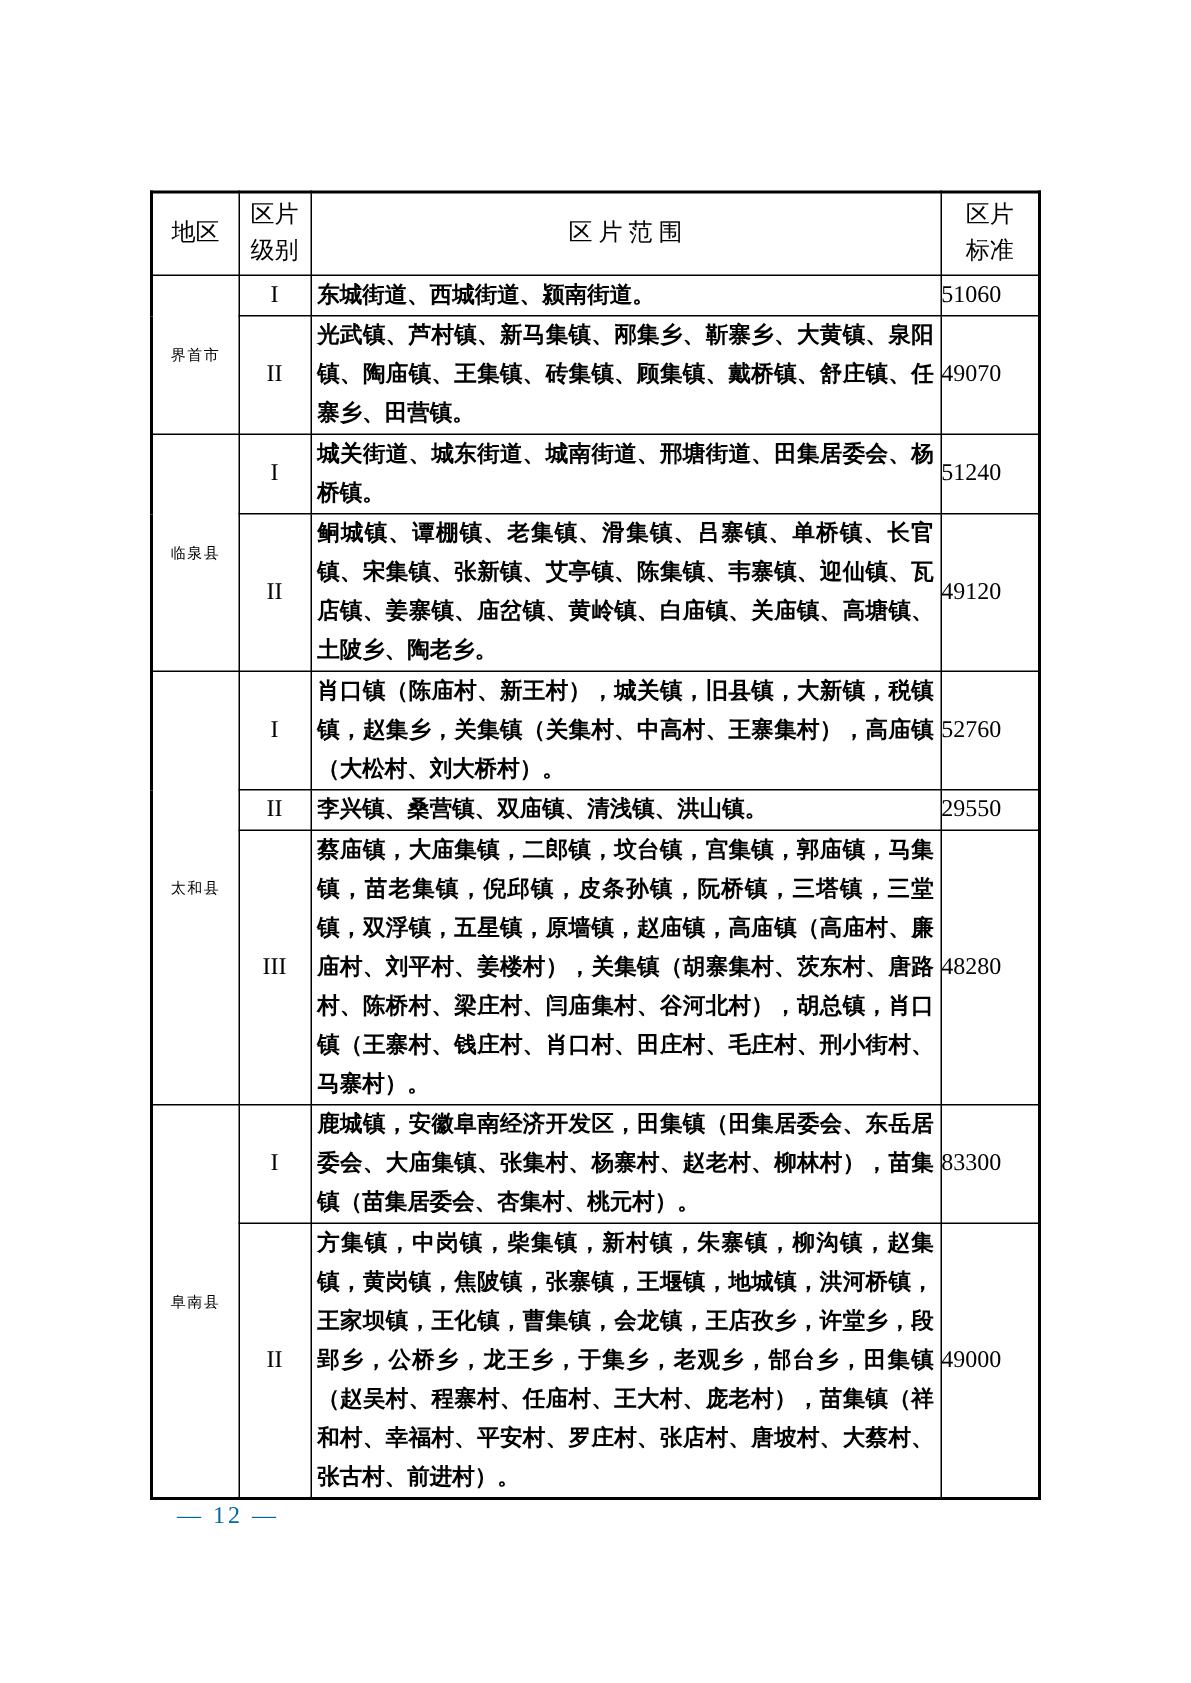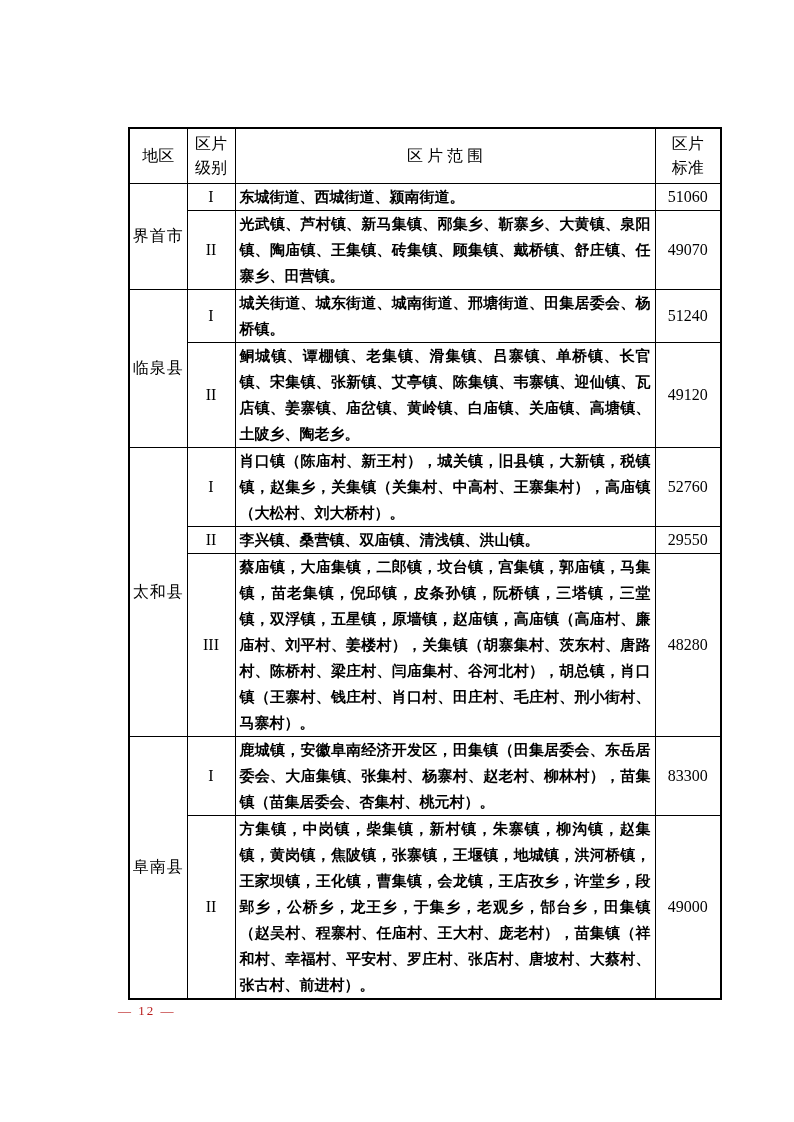--- a/index.html
+++ b/index.html
@@ -20,69 +20,68 @@
     position: absolute;
     left: 100px;
     top: 127px;
     width: 592px;
   }
   table.zone-table {
     border-collapse: collapse;
     table-layout: fixed;
     width: 592px;
     border: 2px solid #000;
-    margin-left: 28px;
   }
   .zone-table col.c-region   { width: 58px; }
   .zone-table col.c-level    { width: 48px; }
   .zone-table col.c-scope    { width: 420px; }
   .zone-table col.c-standard { width: 66px; }
   .zone-table th, .zone-table td {
     border: 1px solid #000;
     padding: 0;
     font-weight: normal;
     vertical-align: middle;
   }
   .zone-table thead th {
     height: 54px;
     text-align: center;
     font-size: 16px;
     line-height: 24px;
     white-space: pre-line;
   }
   td.region-cell {
     text-align: center;
-    font-size: 16px;
+    font-size: 10px;
     letter-spacing: 1px;
   }
   td.level-cell {
     text-align: center;
     font-size: 16px;
   }
   td.scope-cell {
     font-size: 15px;
     line-height: 26px;
     padding: 0 4px;
     text-align: justify;
     text-align-last: left;
     text-justify: inter-character;
     font-weight: bold;
   }
   td.standard-cell {
-    text-align: center;
+    text-align: left;
     font-size: 16px;
   }
   .page-footer {
     position: absolute;
     left: 118px;
     top: 1000px;
-    font-size: 13px;
+    font-size: 16px;
     line-height: 22px;
     letter-spacing: 2px;
-    color: #b91c1c;
+    color: #0369a1;
   }
 </style>
 </head>
 <body>
 
 <div class="page">
 
   <div class="table-wrap">
     <table class="zone-table">
       <colgroup>

